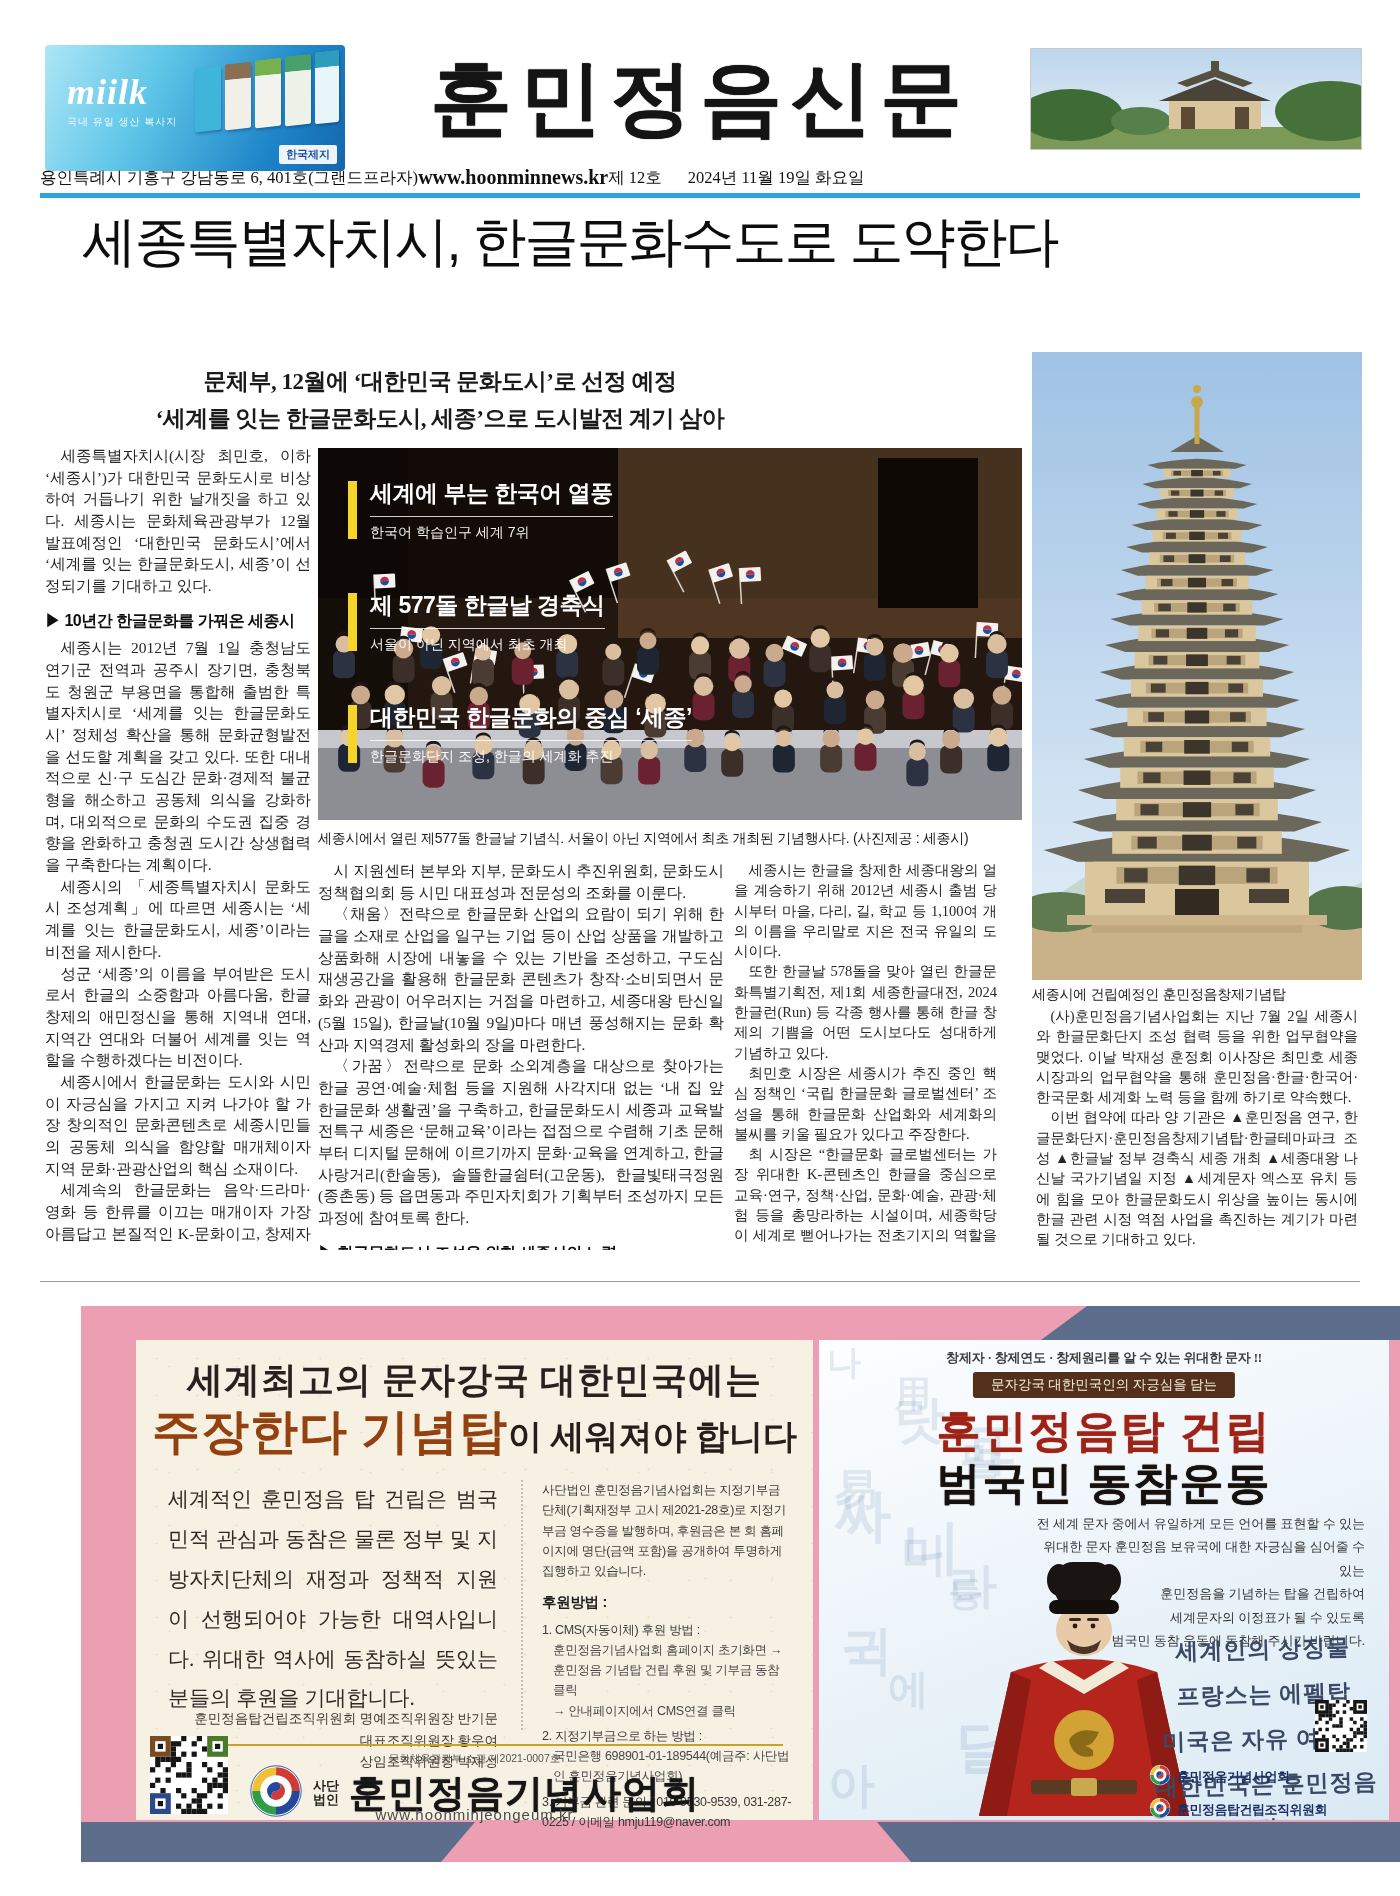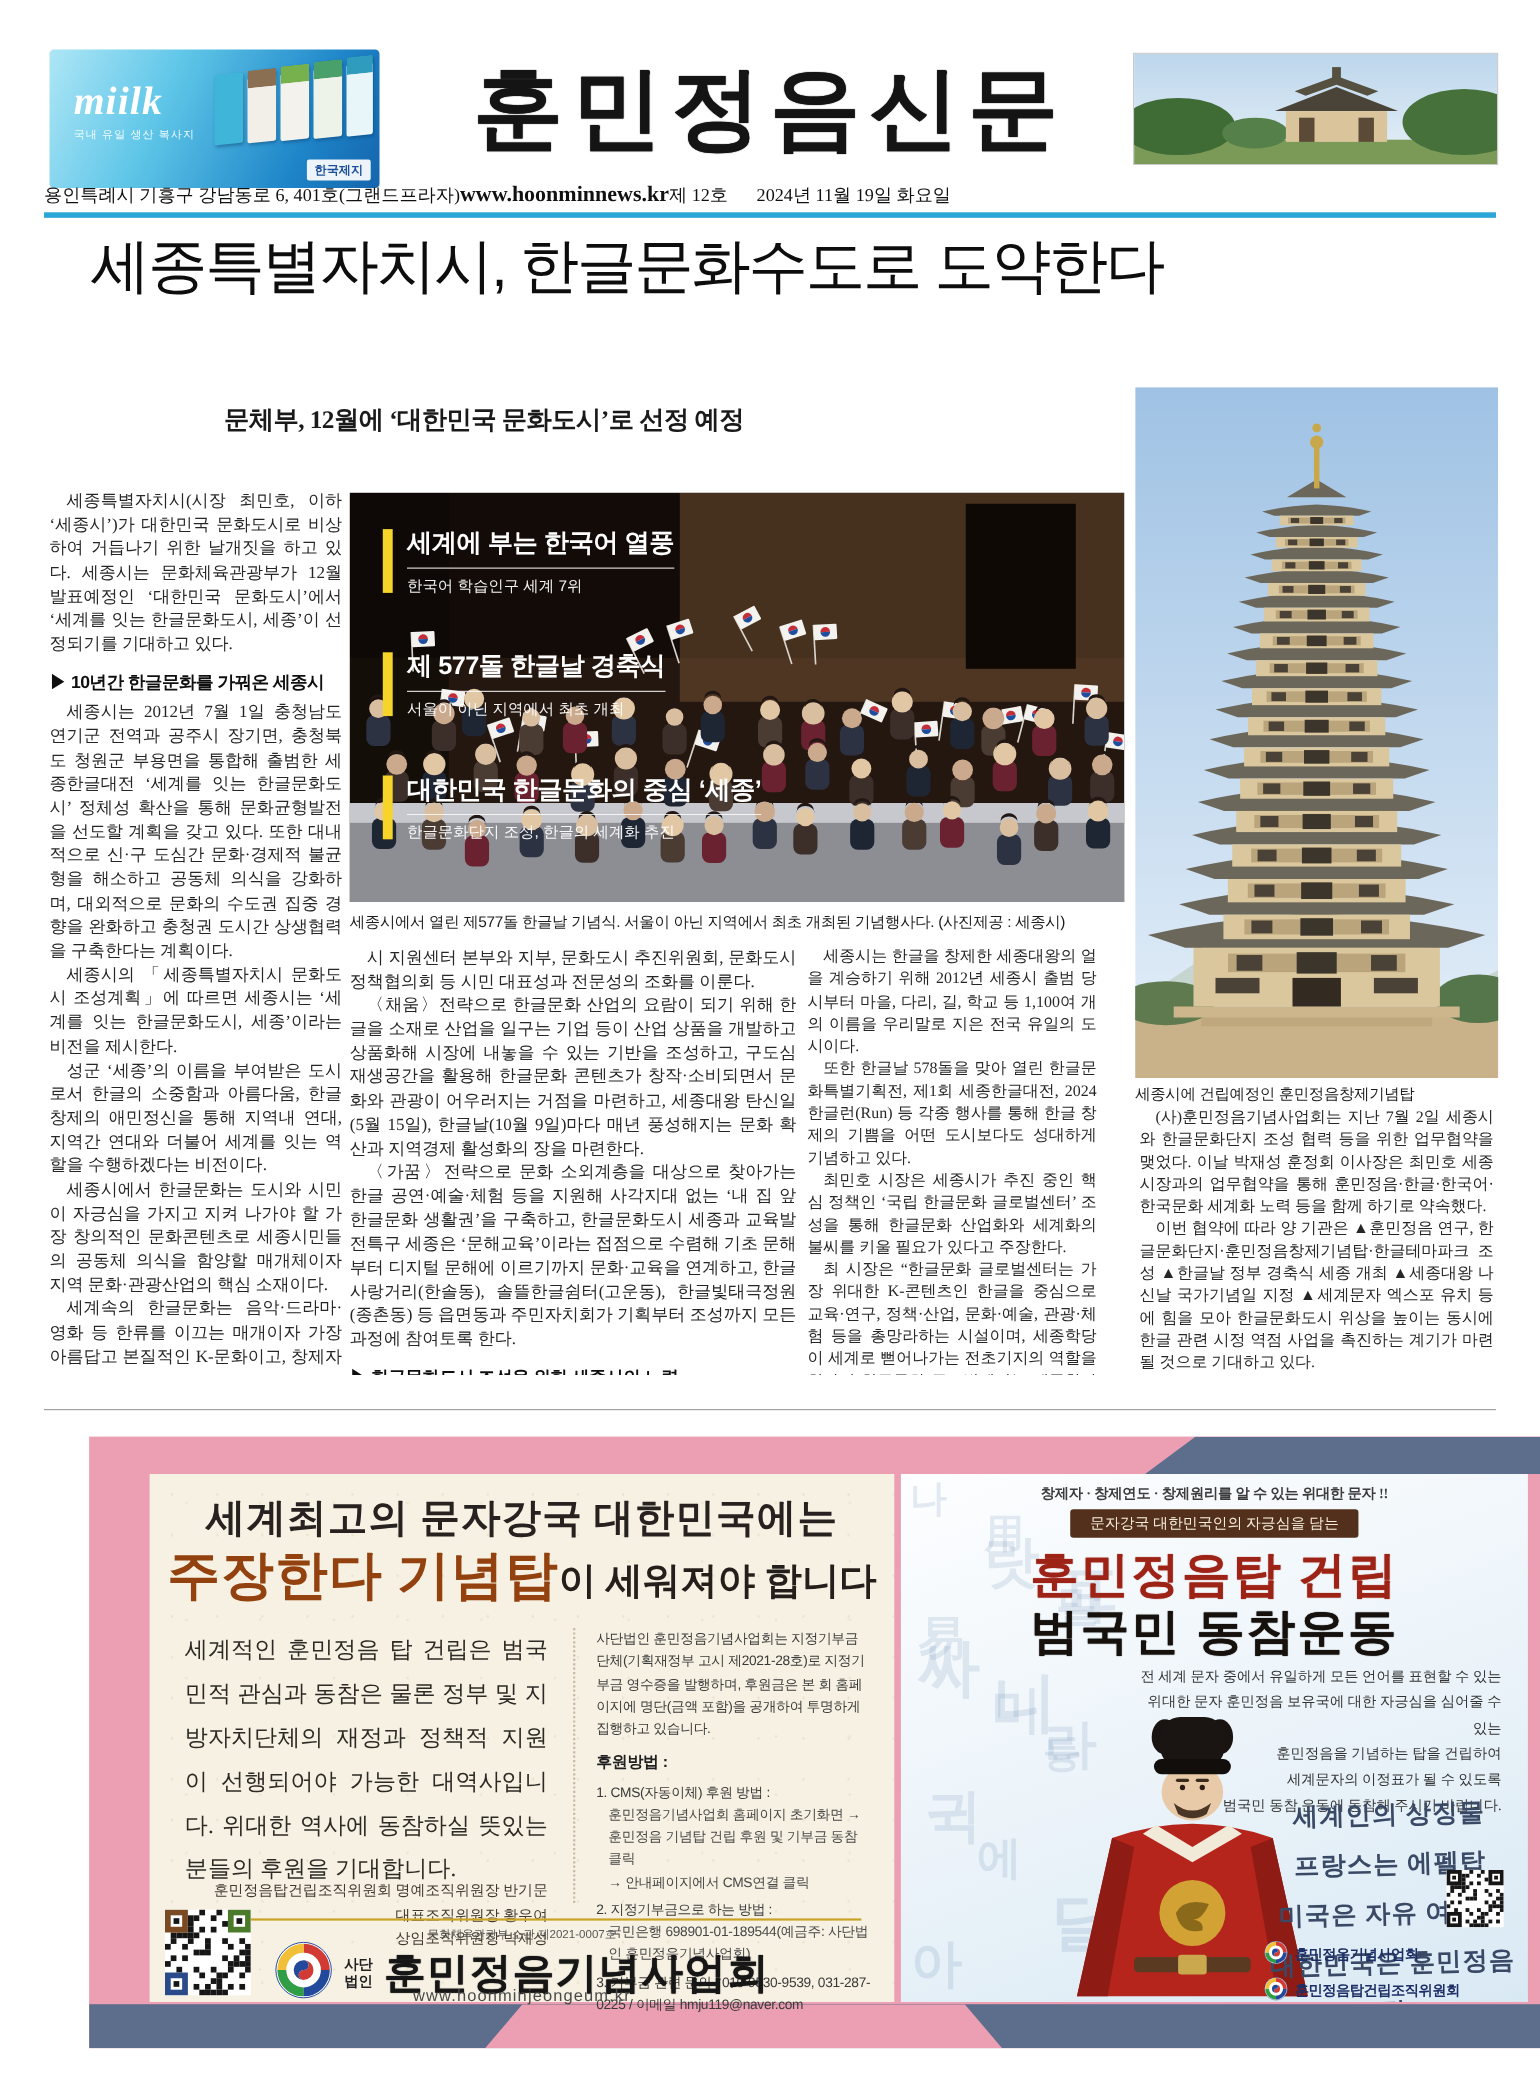--- a/index.html
+++ b/index.html
@@ -154,26 +154,27 @@
     <span class="info-right">
       <span>제 12호</span>
       <span>2024년 11월 19일 화요일</span>
     </span>
   </div>
   <div class="abs cyan-rule" id="cyan-rule" style="background: rgb(42, 165, 216);"></div>
 
   <div class="abs headline">세종특별자치시, 한글문화수도로 도약한다</div>
   <div class="abs subheads">
     <div class="sh">문체부, 12월에 ‘대한민국 문화도시’로 선정 예정</div>
+    <div class="sh">‘세계를 잇는 한글문화도시, 세종’으로 도시발전 계기 삼아</div>
   </div>
 
   <div class="abs newscol col1">
     <p>세종특별자치시(시장 최민호, 이하 ‘세종시’)가 대한민국 문화도시로 비상하여 거듭나기 위한 날개짓을 하고 있다. 세종시는 문화체육관광부가 12월 발표예정인 ‘대한민국 문화도시’에서 ‘세계를 잇는 한글문화도시, 세종’이 선정되기를 기대하고 있다.</p>
     <p class="sec-head">▶ 10년간 한글문화를 가꿔온 세종시</p>
-    <p>세종시는 2012년 7월 1일 충청남도 연기군 전역과 공주시 장기면, 충청북도 청원군 부용면을 통합해 출범한 세종한글대전 ‘세계를 잇는 한글문화도시’ 정체성 확산을 통해 문화균형발전을 선도할 계획을 갖고 있다. 또한 대내적으로 신·구 도심간 문화·경제적 불균형을 해소하고 공동체 의식을 강화하며, 대외적으로 문화의 수도권 집중 경향을 완화하고 충청권 도시간 상생협력을 구축한다는 계획이다.</p>
+    <p>세종시는 2012년 7월 1일 충청남도 연기군 전역과 공주시 장기면, 충청북도 청원군 부용면을 통합해 출범한 특별자치시로 ‘세계를 잇는 한글문화도시’ 정체성 확산을 통해 문화균형발전을 선도할 계획을 갖고 있다. 또한 대내적으로 신·구 도심간 문화·경제적 불균형을 해소하고 공동체 의식을 강화하며, 대외적으로 문화의 수도권 집중 경향을 완화하고 충청권 도시간 상생협력을 구축한다는 계획이다.</p>
     <p>세종시의 「세종특별자치시 문화도시 조성계획」에 따르면 세종시는 ‘세계를 잇는 한글문화도시, 세종’이라는 비전을 제시한다.</p>
     <p>성군 ‘세종’의 이름을 부여받은 도시로서 한글의 소중함과 아름다움, 한글 창제의 애민정신을 통해 지역내 연대, 지역간 연대와 더불어 세계를 잇는 역할을 수행하겠다는 비전이다.</p>
     <p>세종시에서 한글문화는 도시와 시민이 자긍심을 가지고 지켜 나가야 할 가장 창의적인 문화콘텐츠로 세종시민들의 공동체 의식을 함양할 매개체이자 지역 문화·관광산업의 핵심 소재이다.</p>
     <p>세계속의 한글문화는 음악·드라마·영화 등 한류를 이끄는 매개이자 가장 아름답고 본질적인 K-문화이고, 창제자와 창제연도의 명확성, 창제원리의 독창성과 과학성을 자랑하는 대한민국 제일의 역사적 문화유산이며, 글자의 조화미와 균형성을 바탕으로 독보적인 예술성을 지니며, 의류·패션 소재뿐 아니라 공공디자인·건축 영역까지 다양하게 활용되는 심미적 자산이다.</p>
 
   </div>
 
   <div class="abs photo">
     <svg id="crowd-svg" width="704" height="372" viewBox="0 0 704 372">
       <defs>

